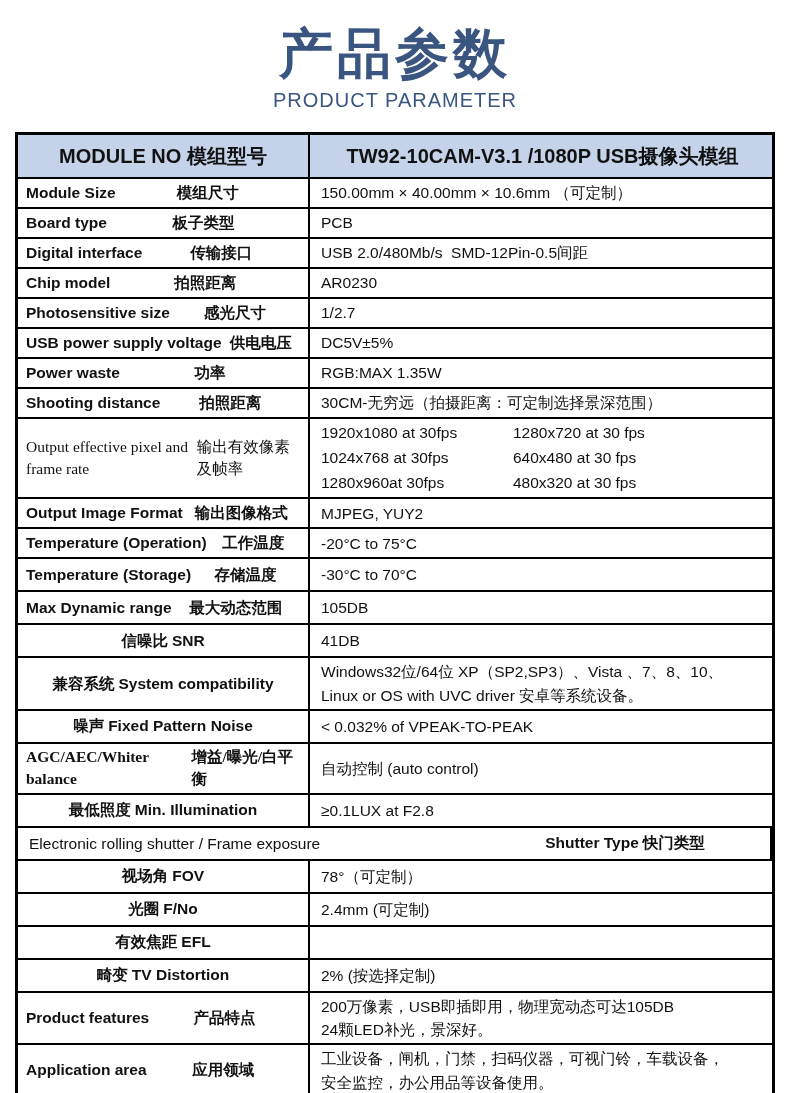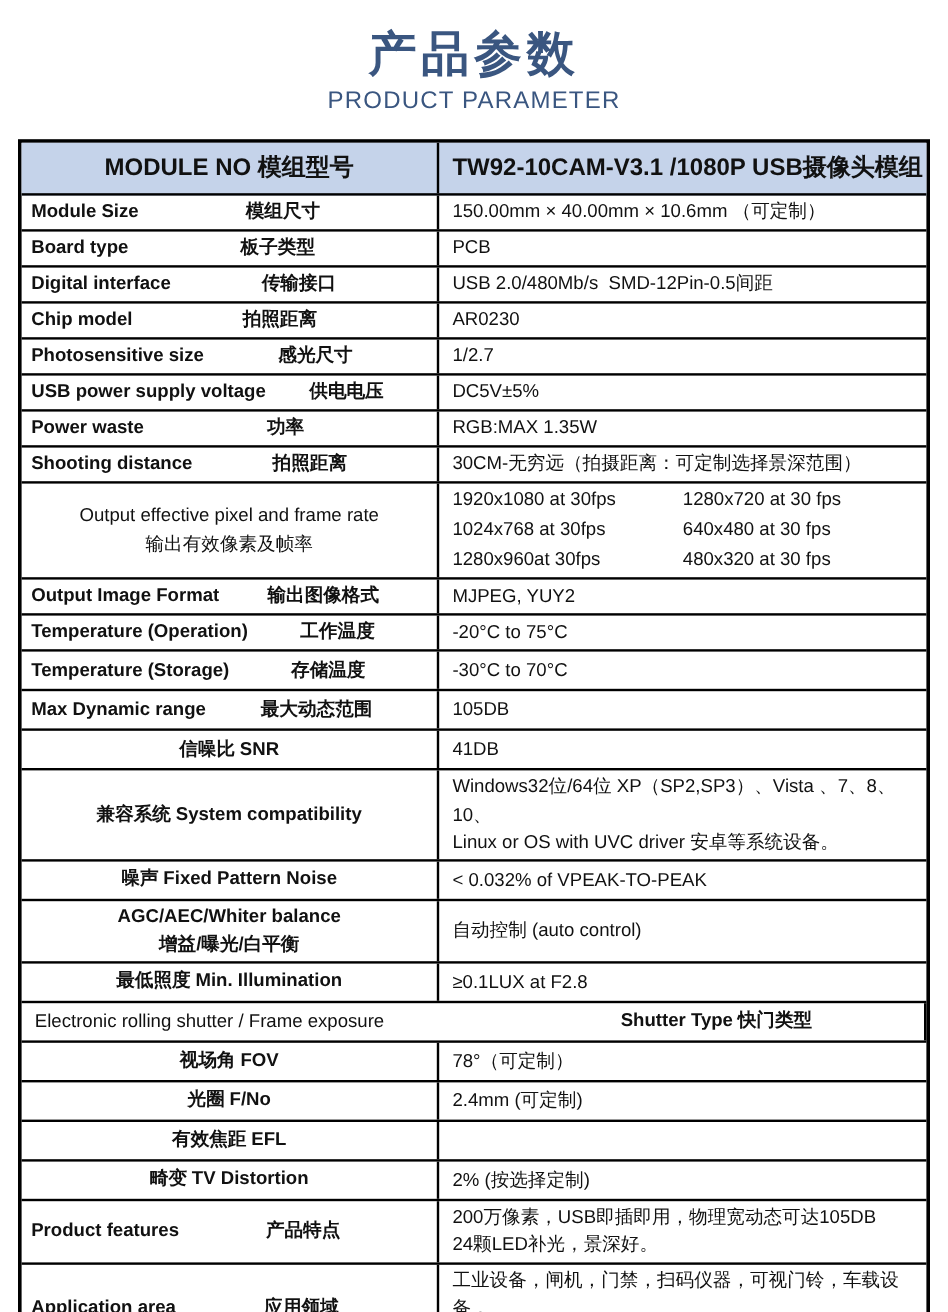--- a/index.html
+++ b/index.html
@@ -12,21 +12,21 @@
   html,body{margin:0;padding:0;}
   body{
     width:790px;
     background:#ffffff;
     font-family:"Liberation Sans","DejaVu Sans",sans-serif;
     color:var(--text-color);
   }
   .page-header{text-align:center;padding-top:22px;}
   .page-title{
     margin:0;
-    font-size:40px;
+    font-size:54px;
     font-weight:bold;
     letter-spacing:4px;
     color:var(--title-color);
     line-height:1.15;
   }
   .page-subtitle{
     margin-top:5px;
     font-size:20px;
     letter-spacing:1px;
     color:var(--title-color);
@@ -41,39 +41,39 @@
   }
   .row:last-child{border-bottom:none;}
   .cell{
     display:flex;
     align-items:center;
     min-height:28px;
     padding:2px 8px;
   }
   .row:nth-child(n+12) .cell{min-height:31px;}
   .label{
-    width:348px;
+    width:292px;
     flex:none;
     border-right:2px solid var(--border-color);
     font-weight:bold;
     font-size:15.5px;
     line-height:1.45;
   }
   .value{
     flex:1;
     font-size:15.5px;
     line-height:1.5;
     white-space:pre-wrap;
     padding-left:11px;
   }
   
   .label.split .l1{white-space:nowrap;}
   .label.split .l2{flex:1;text-align:center;}
   .label.center{justify-content:center;gap:4px;}
-  .label.stack{flex-direction:column;justify-content:center;gap:1px;}
+  .label.stack{flex-direction:row;justify-content:center;gap:1px;font-family:Liberation Serif, serif;}
   .label.light{font-weight:normal;}
   
   .header-row{
     background:var(--header-bg);
     border-bottom:2px solid var(--border-color);
   }
   .header-row .cell{
     min-height:42px;
     justify-content:center;
     font-weight:bold;

